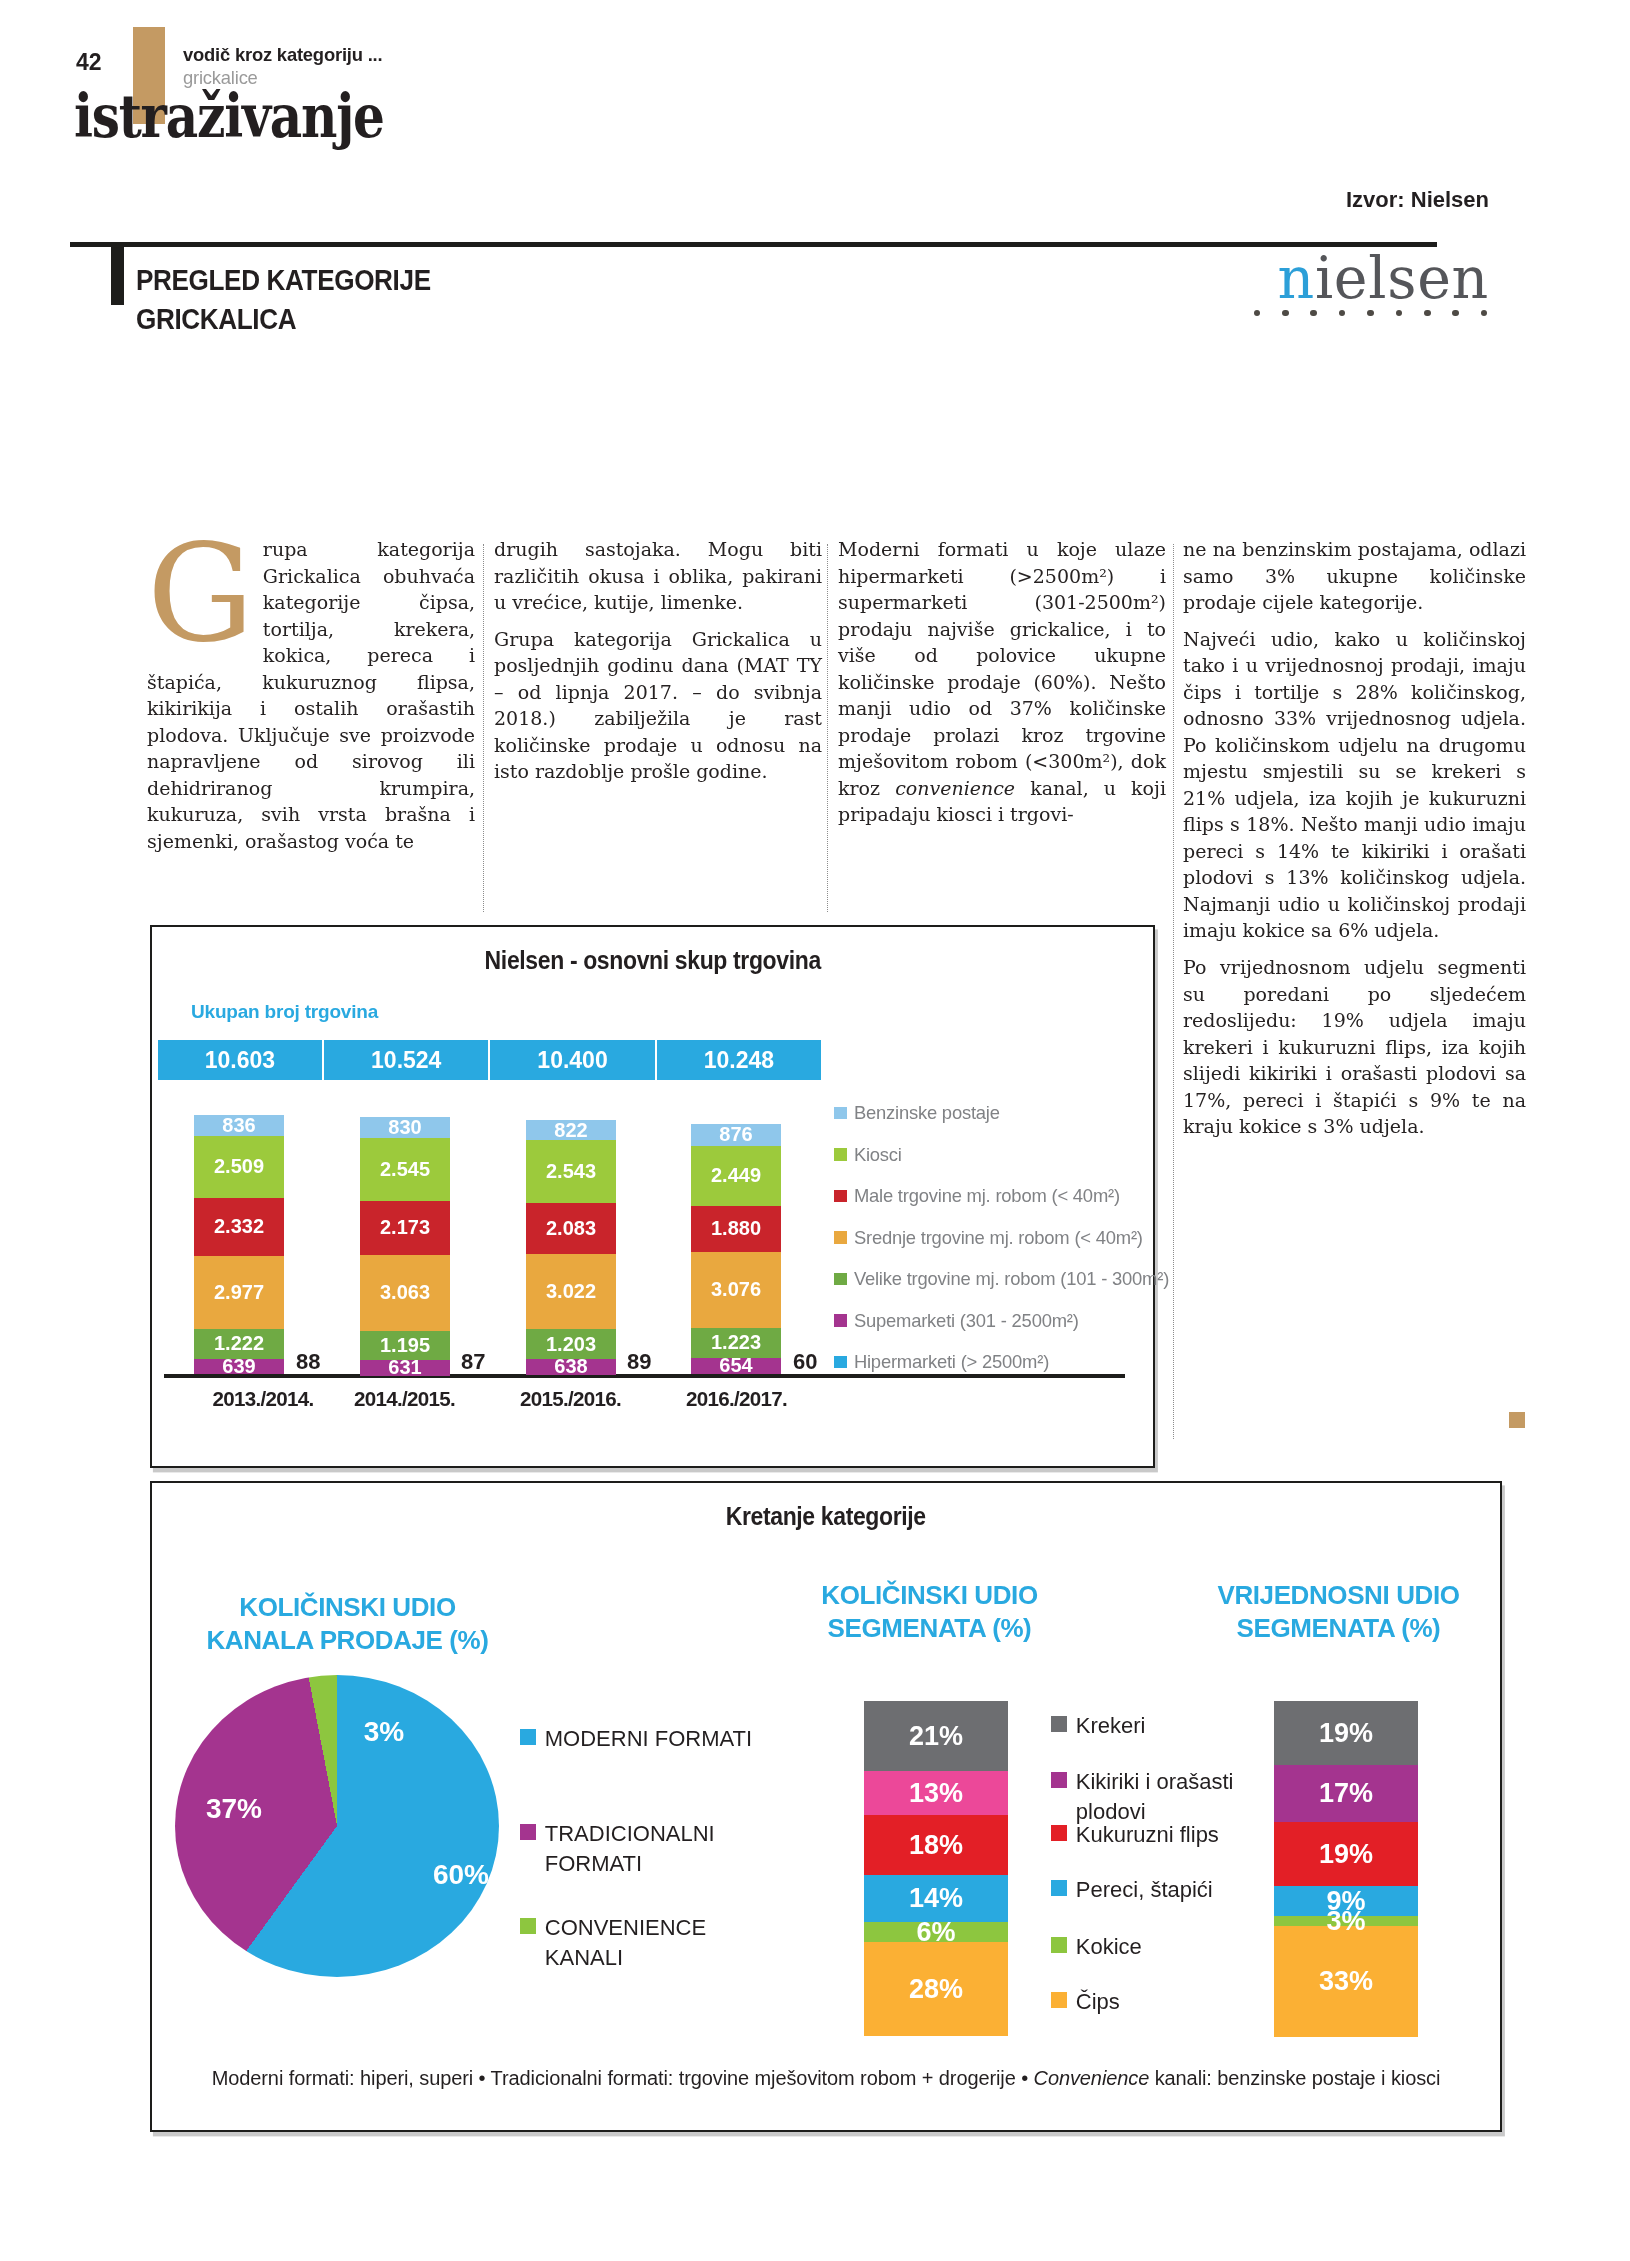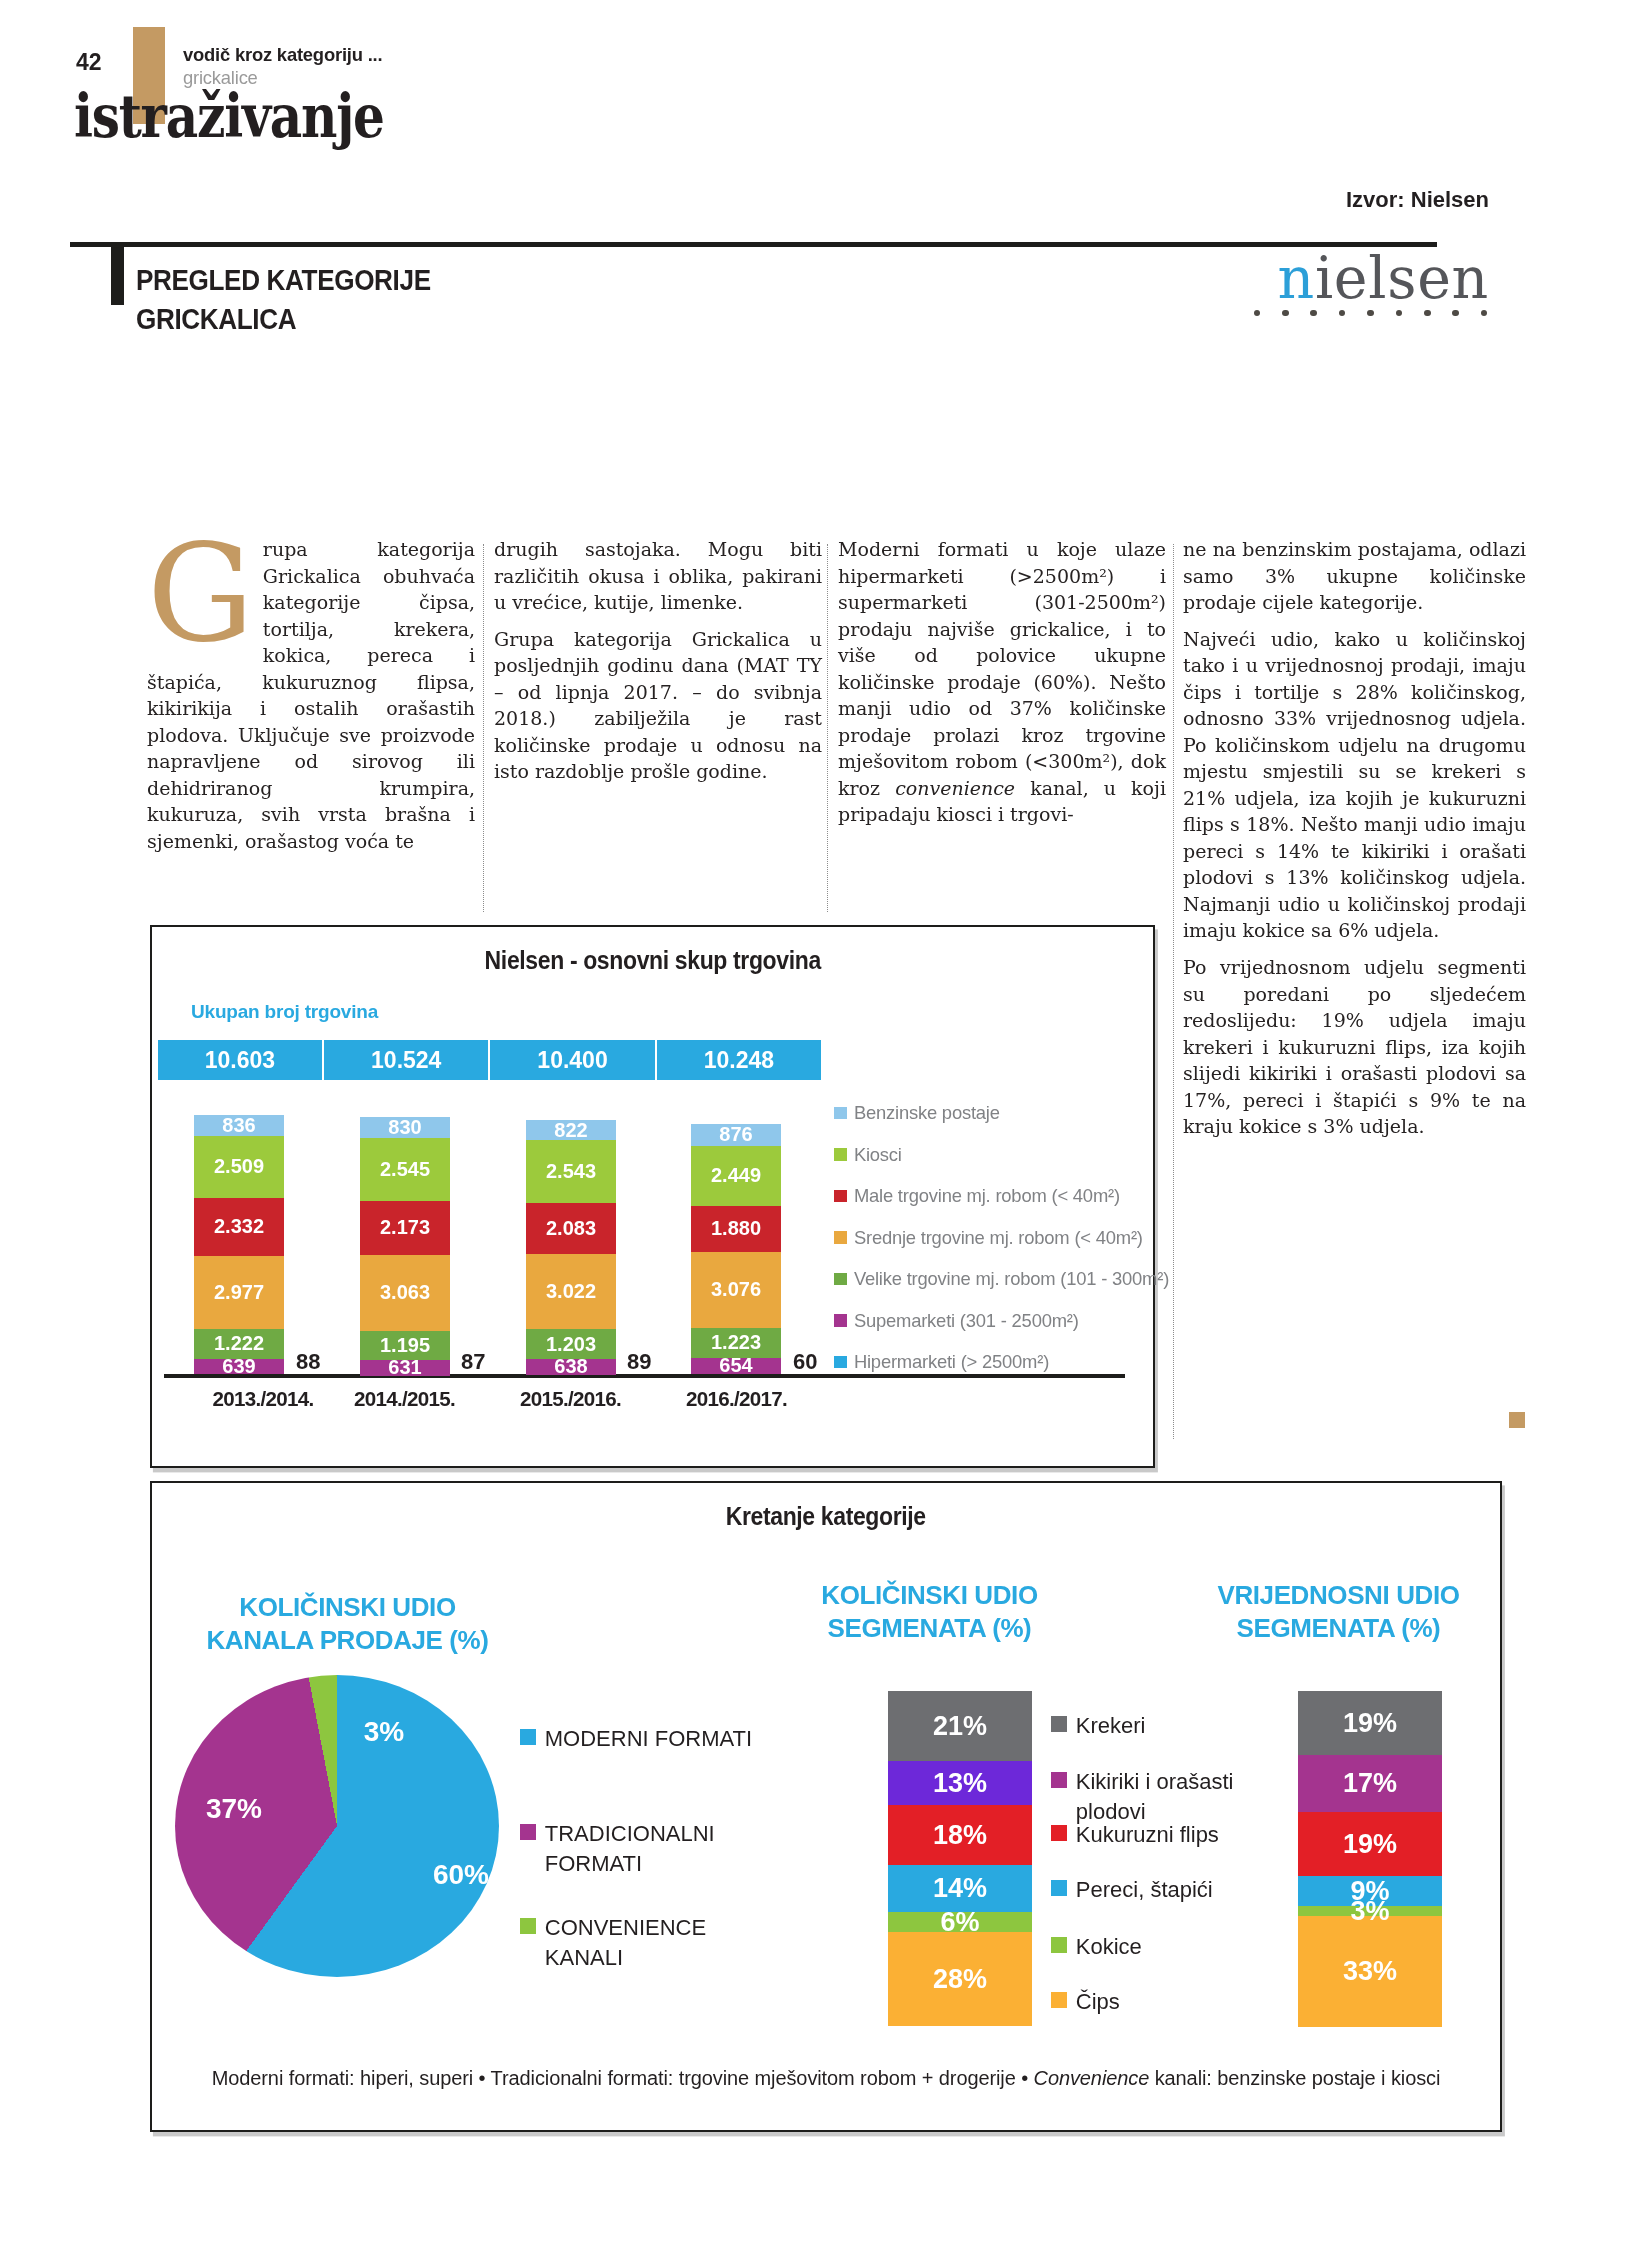--- a/index.html
+++ b/index.html
@@ -65,21 +65,21 @@
   .lg-txt{color:var(--gray_text);font-size:18.4px;white-space:nowrap;letter-spacing:-0.2px;}
 
   
   .b2-head{position:absolute;text-align:center;color:var(--accent);font-weight:700;font-size:26px;line-height:33px;letter-spacing:-0.4px;}
   #h-left{left:48px;top:108px;width:295px;}
   #h-mid{left:656px;top:96px;width:243px;}
   #h-right{left:1065px;top:96px;width:243px;}
   .pie{position:absolute;left:23px;top:192px;width:324px;height:302px;border-radius:50%;}
   .pie-label{position:absolute;color:#fff;font-weight:700;font-size:28px;transform:translate(-50%,-50%);}
   #pl-small{left:232px;top:249px;} #pl-trad{left:82px;top:326px;} #pl-mod{left:309px;top:392px;}
-  .b2-bar{position:absolute;top:208px;width:144px;display:flex;flex-direction:column;margin-left:24px;}
+  .b2-bar{position:absolute;top:218px;width:144px;display:flex;flex-direction:column;}
   #vol-bar{left:712px;} #val-bar{left:1122px;}
   .b2-seg{display:flex;align-items:center;justify-content:center;overflow:visible;}
   .b2-seg span{color:#fff;font-weight:700;font-size:27px;z-index:2;}
   .b2-lgrow{position:absolute;display:flex;gap:8.8px;align-items:flex-start;}
   .sq22{width:16px;height:16px;margin-top:5.2px;flex:0 0 auto;}
   .b2-lgtxt{font-size:22px;line-height:29.5px;white-space:pre-line;}
   .footnote{position:absolute;left:0;right:0;top:584px;text-align:center;font-size:20px;font-weight:500;letter-spacing:-0.1px;}
 </style>
 </head>
 <body>
@@ -294,21 +294,21 @@
     <div class="pie" style="background: conic-gradient(rgb(41, 169, 224) 0deg, rgb(41, 169, 224) 216deg, rgb(164, 52, 143) 216deg, rgb(164, 52, 143) 349.2deg, rgb(141, 198, 63) 349.2deg, rgb(141, 198, 63) 360deg);"></div>
     <div class="pie-label" id="pl-small">3%</div>
     <div class="pie-label" id="pl-trad">37%</div>
     <div class="pie-label" id="pl-mod">60%</div>
     <div id="pie-legend"></div>
 
     <div class="b2-bar" id="vol-bar">
         <div class="b2-seg" style="height: 70px; flex: 0 0 auto; background: rgb(109, 110, 113);">
           <span>21%</span>
         </div>
-        <div class="b2-seg" style="height: 44px; flex: 0 0 auto; background: #6d28d9;">
+        <div class="b2-seg" style="height: 44px; flex: 0 0 auto; background: #ec4899;">
           <span>13%</span>
         </div>
         <div class="b2-seg" style="height: 60px; flex: 0 0 auto; background: rgb(227, 31, 38);">
           <span>18%</span>
         </div>
         <div class="b2-seg" style="height: 47px; flex: 0 0 auto; background: rgb(41, 169, 224);">
           <span>14%</span>
         </div>
         <div class="b2-seg" style="height: 20px; flex: 0 0 auto; background: rgb(141, 198, 63);">
           <span>6%</span>

